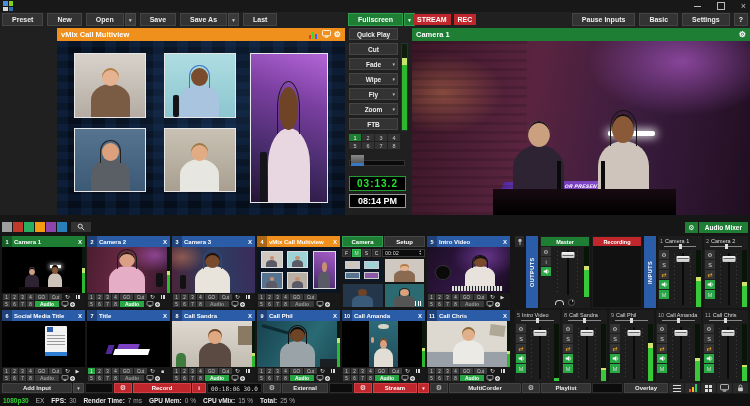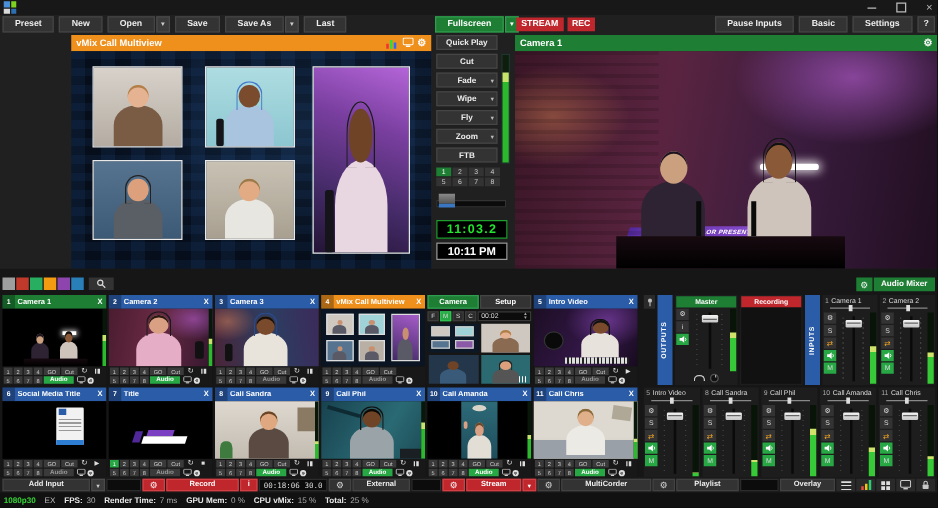--- a/index.html
+++ b/index.html
@@ -288,22 +288,22 @@
         <span class="sg">4</span>
         <span class="sg">5</span>
         <span class="sg">6</span>
         <span class="sg">7</span>
         <span class="sg">8</span>
       </div>
     <div class="tbar">
         <span class="trk"></span>
         <span class="hndl"></span>
       </div>
-    <div class="clk1">11:03.2</div>
-    <div class="clk2">10:11 PM</div>
+    <div class="clk1">03:13.2</div>
+    <div class="clk2">08:14 PM</div>
   </div>
 
   <div class="pg">
     <div class="wt">
       <span>Camera 1</span>
       <span class="sp"></span>
       <span class="gear">⚙</span>
     </div>
     <div class="wc sc-studio" id="pgArt">
       <div class="lt">

